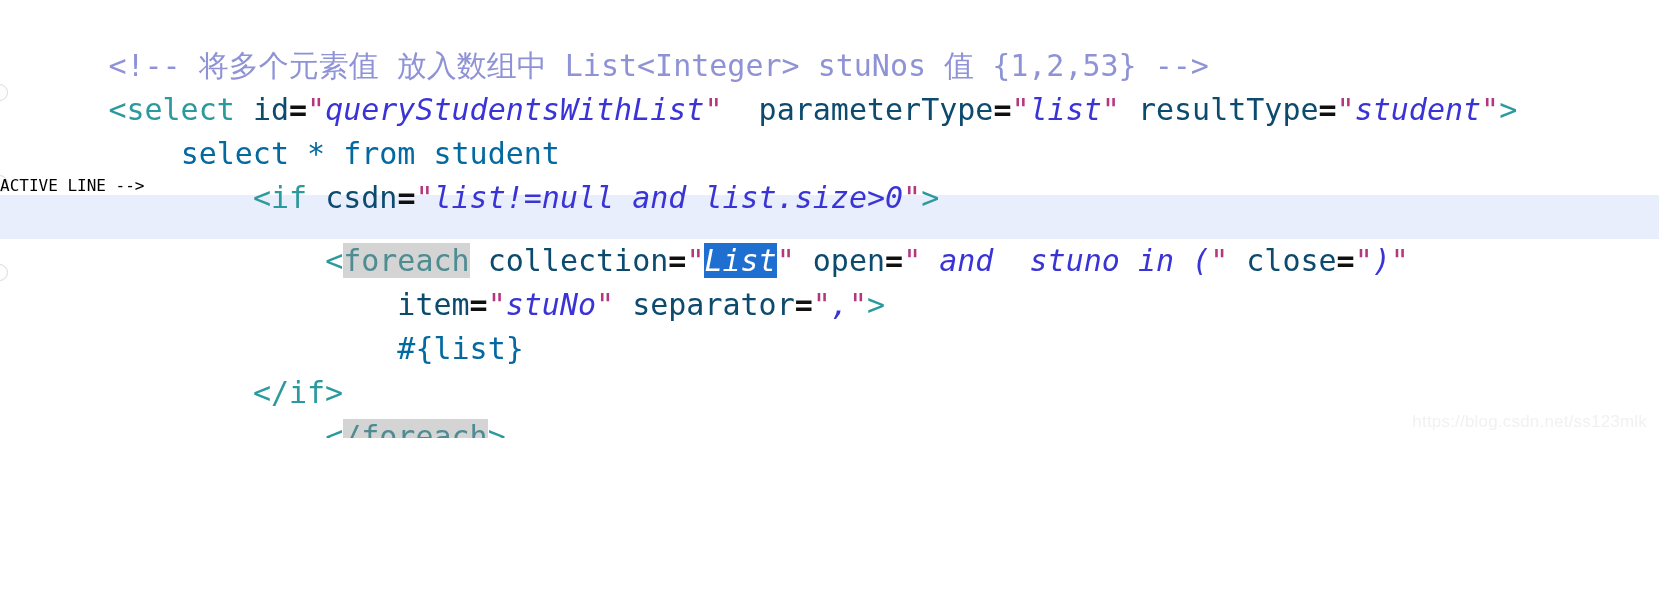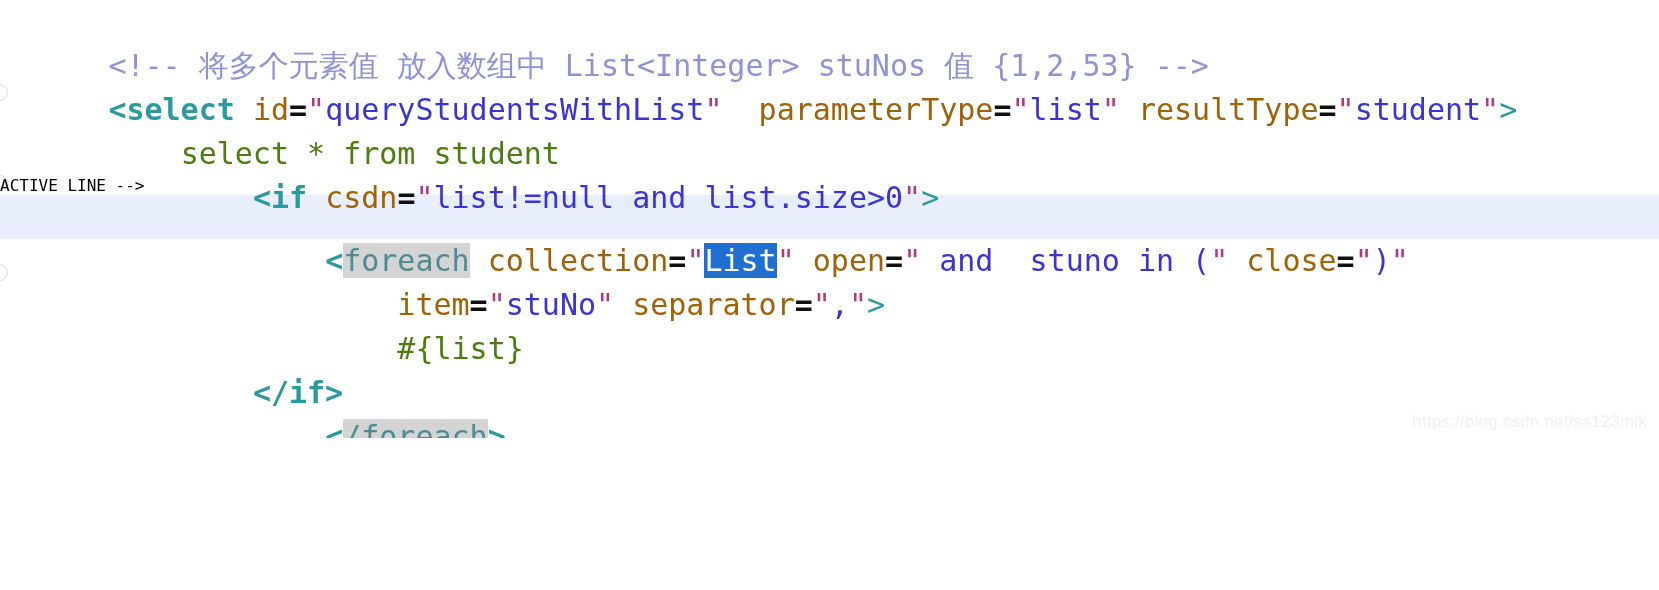--- a/index.html
+++ b/index.html
@@ -67,27 +67,27 @@
     content:"";
     position:absolute;
     left:0; right:0; top:0; bottom:0;
     background:#e8eefb;
     z-index:0;
   }
   .line > span { position: relative; z-index: 1; }
 
   
   .tok-comment   { color: #8f93d6; }
-  .tok-tag       { color: #2b9a9e; font-weight: bold; }            
+  .tok-tag       { color: #2b9a9e; }            
   .tok-tagname   { color: #4e8c92; margin-top: 32px; }            
-  .tok-attr      { color: #a16207; }            
+  .tok-attr      { color: #0c4a6e; }            
   .tok-eq        { color: #101010; font-weight: 700; }
-  .tok-string    { color: #3a34d6; }
+  .tok-string    { color: #3a34d6; font-style: italic; }
   .tok-quote     { color: #b5367f; }
-  .tok-plain     { color: #4d7c0f; }
+  .tok-plain     { color: #0369a1; }
   .tok-punct     { color: #2b9a9e; }
 
   
   .bracket-match { background: #d4d4d4; }
 
   
   .selection {
     background: #1f6fd0;
     color: #ffffff;
   }

